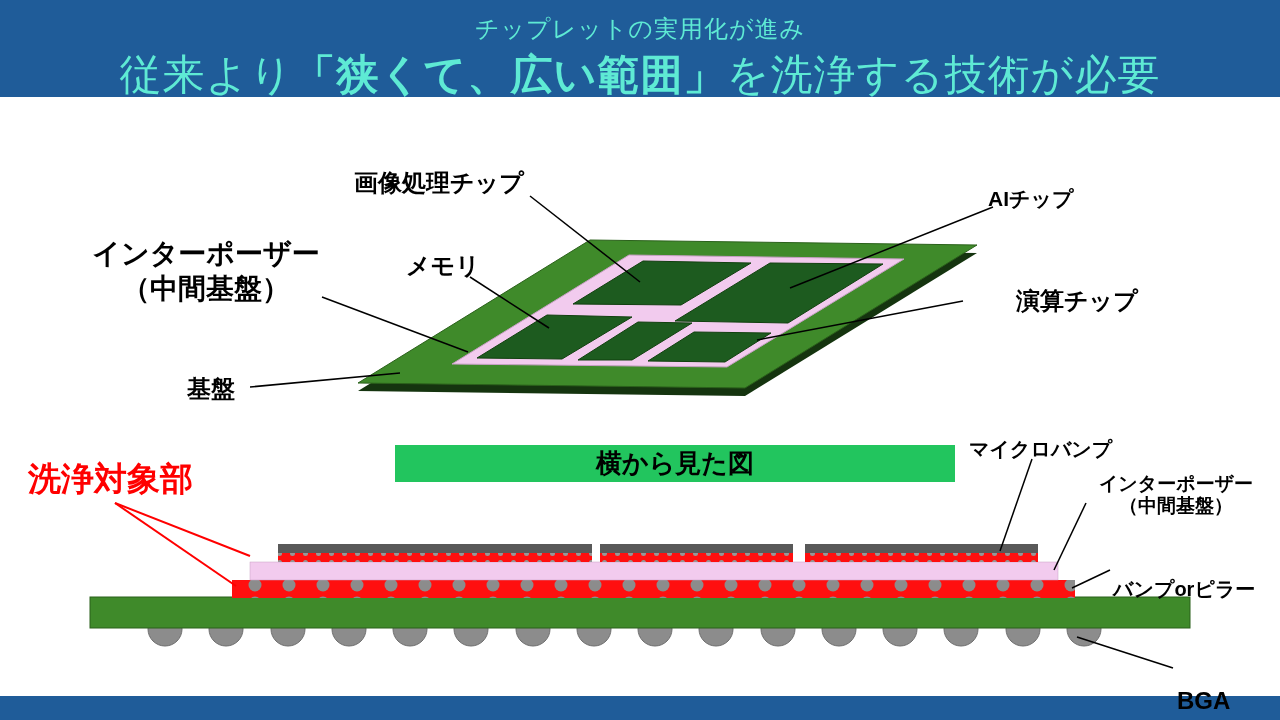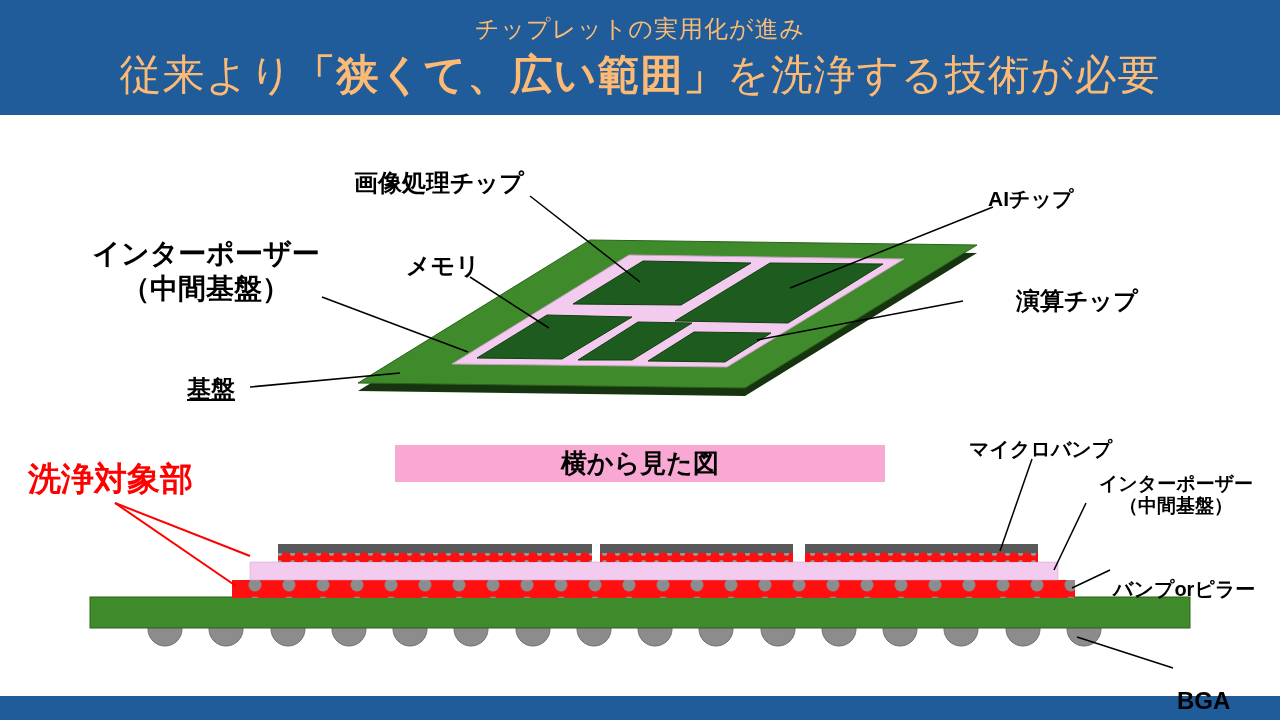--- a/index.html
+++ b/index.html
@@ -6,22 +6,22 @@
   html,body { width:1280px; height:720px; }
   body {
     font-family:"Liberation Sans","DejaVu Sans",sans-serif;
     background:#ffffff;
     overflow:hidden;
   }
   .page { position:relative; width:1280px; height:720px; background:#ffffff; }
 
   
   .header {
-    position:absolute; top:0; left:0; width:1280px; height:115px;
-    background:#1F5C99; color:#fdba74; text-align:center;
+    position:absolute; top:0; left:0; width:1280px; height:97px;
+    background:#1F5C99; color:#5eead4; text-align:center;
   }
   .header .subtitle { font-size:24px; font-weight:400; padding-top:13px; letter-spacing:1px; }
   .header .title { font-size:42px; font-weight:400; margin-top:2px; letter-spacing:1px; }
   .header .title .em { font-weight:700; }
 
   
   .footer {
     position:absolute; left:0; bottom:0; width:1280px; height:24px;
     background:#1F5C99;
   }
@@ -32,25 +32,25 @@
   
   .label {
     position:absolute; z-index:2; color:#000; font-weight:700; white-space:nowrap;
     line-height:1.2;
   }
   .lbl-image-chip   { left:354px;  top:169px; font-size:24px; }
   .lbl-ai-chip      { left:988px;  top:186px; font-size:21px; }
   .lbl-interposer   { left:78px;   top:236px; width:256px; text-align:center; font-size:28px; line-height:35px; }
   .lbl-memory       { left:406px;  top:252px; font-size:24px; }
   .lbl-compute      { left:1016px;  top:287px; font-size:24px; }
-  .lbl-substrate    { left:187px;  top:375px; font-size:24px;text-decoration:underline; }
+  .lbl-substrate    { left:187px;  top:375px; font-size:24px; }
 
   .viewbox {
-    position:absolute; z-index:2; left:395px; top:445px; width:490px; height:37px;
-    background:#f9a8d4; text-align:center; font-size:26px; font-weight:700;
+    position:absolute; z-index:2; left:395px; top:445px; width:560px; height:37px;
+    background:#22c55e; text-align:center; font-size:26px; font-weight:700;
     line-height:37px; color:#000;
   }
 
   .lbl-cleaning        { left:28px;   top:459px; font-size:33px; color:#FF0000; }
   .lbl-microbump       { left:969px;  top:437px; font-size:20px; }
   .lbl-interposer-side { left:1088px; top:473px; width:176px; text-align:center; font-size:19px; line-height:22px; }
   .lbl-bump-pillar     { left:1113px; top:559px; font-size:20px;margin-top:18px; }
   .lbl-bga             { left:1177px; top:663px; font-size:24px;margin-top:24px; }
 </style>
 </head>

